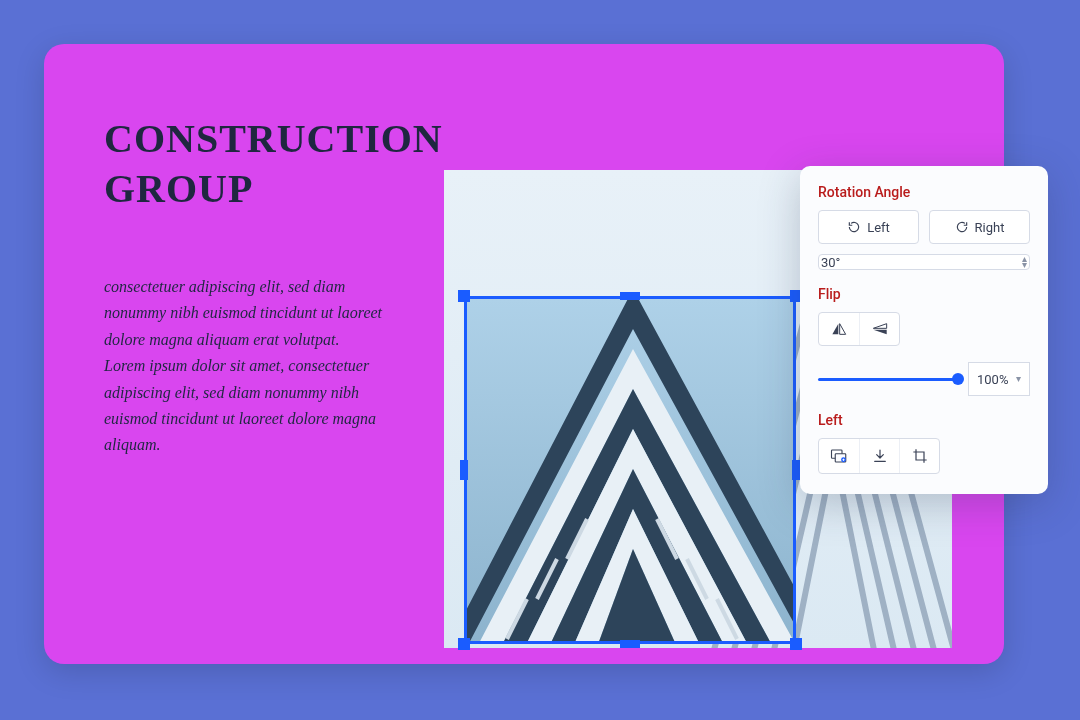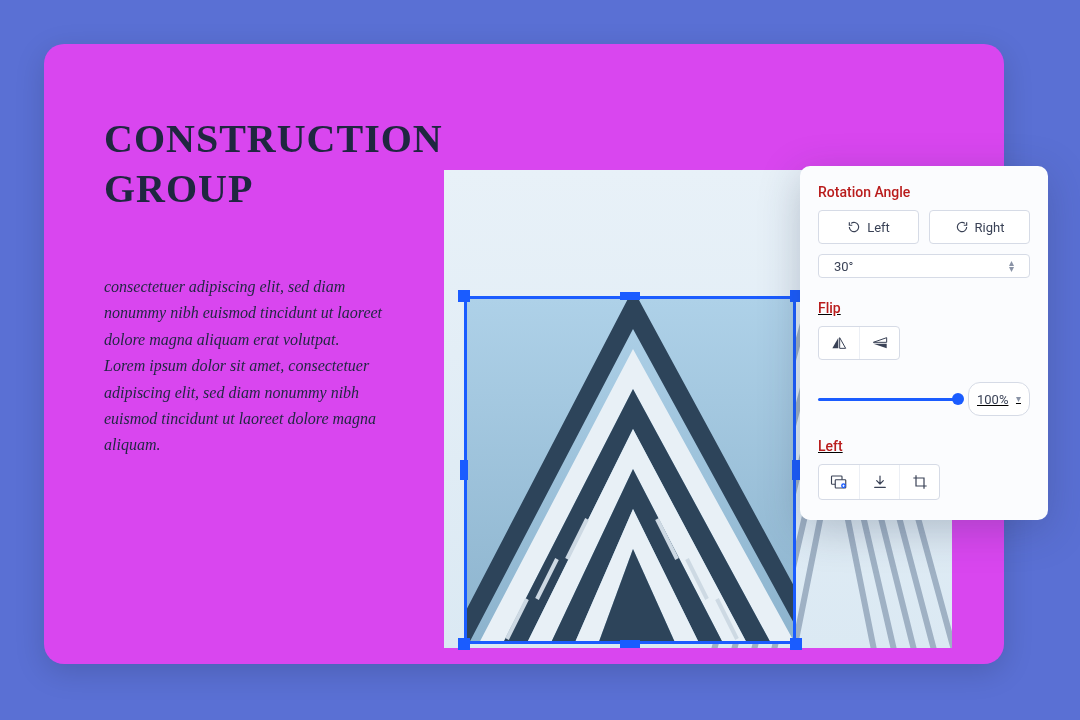--- a/index.html
+++ b/index.html
@@ -75,21 +75,21 @@
   .panel {
     position: absolute;
     left: 800px;
     top: 166px;
     width: 248px;
     background: #fbfcfe;
     border-radius: 10px;
     box-shadow: 0 10px 40px rgba(40,50,80,0.25);
     padding: 18px 18px 20px;
   }
-  .panel-section + .panel-section { margin-top: 22px; text-decoration: underline; }
+  .panel-section + .panel-section { margin-top: 16px; }
   .panel-label {
     font-size: 14px;
     color: #b91c1c;
     margin-bottom: 10px;
     font-weight: 500;
   }
   .btn-row { display: flex; gap: 10px; }
   .btn {
     flex: 1;
     height: 34px;
@@ -99,28 +99,28 @@
     display: flex;
     align-items: center;
     justify-content: center;
     gap: 6px;
     font-size: 13px;
     color: #3a4256;
     cursor: pointer;
   }
   .select-box {
     margin-top: 10px;
-    height: 24px;
+    height: 16px;
     border: 1px solid #d6dbe6;
     border-radius: 4px;
     background: #fff;
     display: flex;
     align-items: center;
     justify-content: space-between;
-    padding: 0 15px;
+    padding: 0 2px;
     font-size: 13px;
     color: #3a4256;
     cursor: pointer;
   }
   .flip-group {
     display: inline-flex;
     border: 1px solid #d6dbe6;
     border-radius: 4px;
     background: #fff;
     height: 34px;
@@ -156,21 +156,21 @@
     right: -6px;
     width: 12px;
     height: 12px;
     background: #1a5cff;
     border-radius: 50%;
   }
   .opacity-val {
     height: 34px;
     min-width: 62px;
     border: 1px solid #d6dbe6;
-    border-radius: 12px;
+    border-radius: 0;
     background: #fff;
     display: flex;
     align-items: center;
     justify-content: space-between;
     padding: 0 8px;
     font-size: 13px;
     color: #3a4256;
   }
   .tool-row {
     display: inline-flex;

